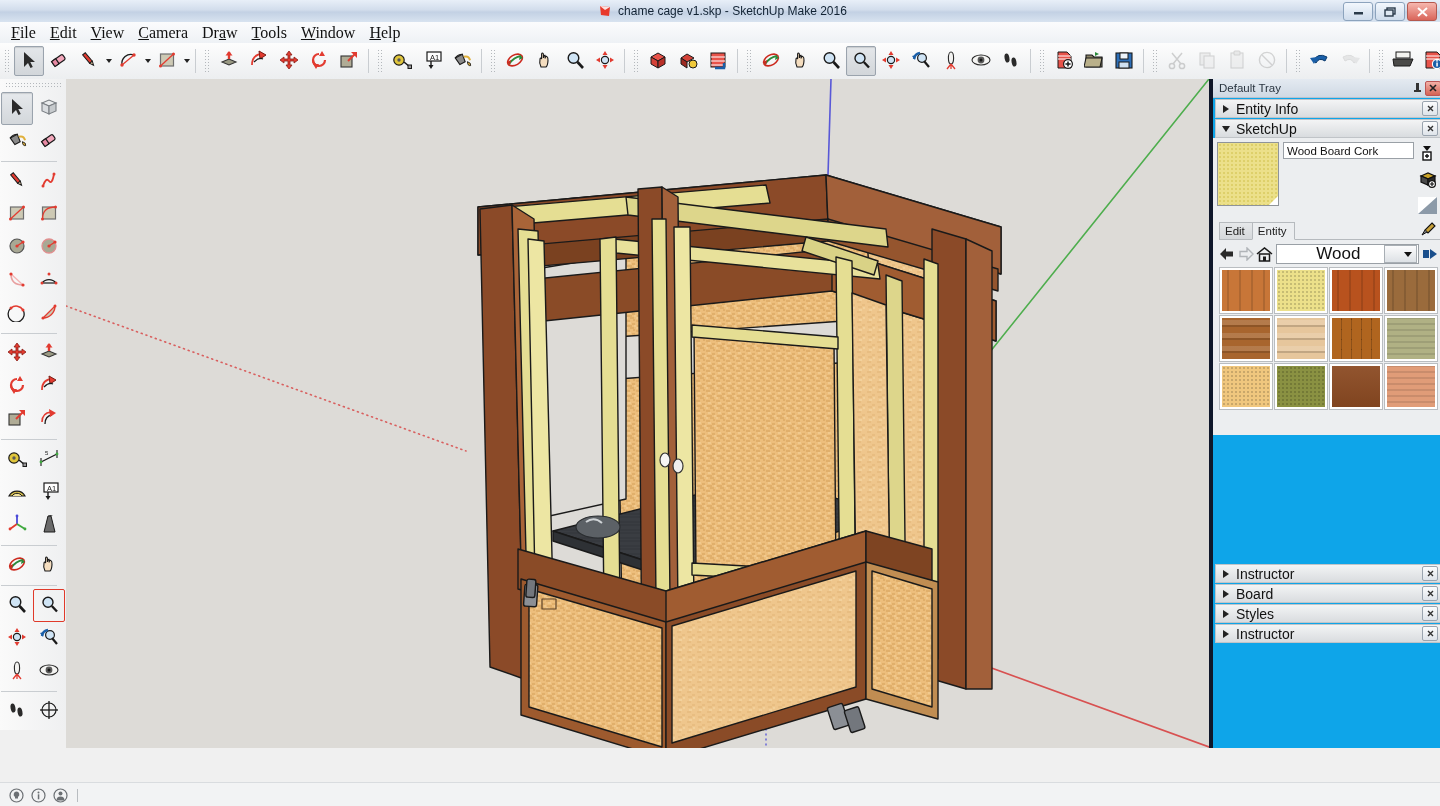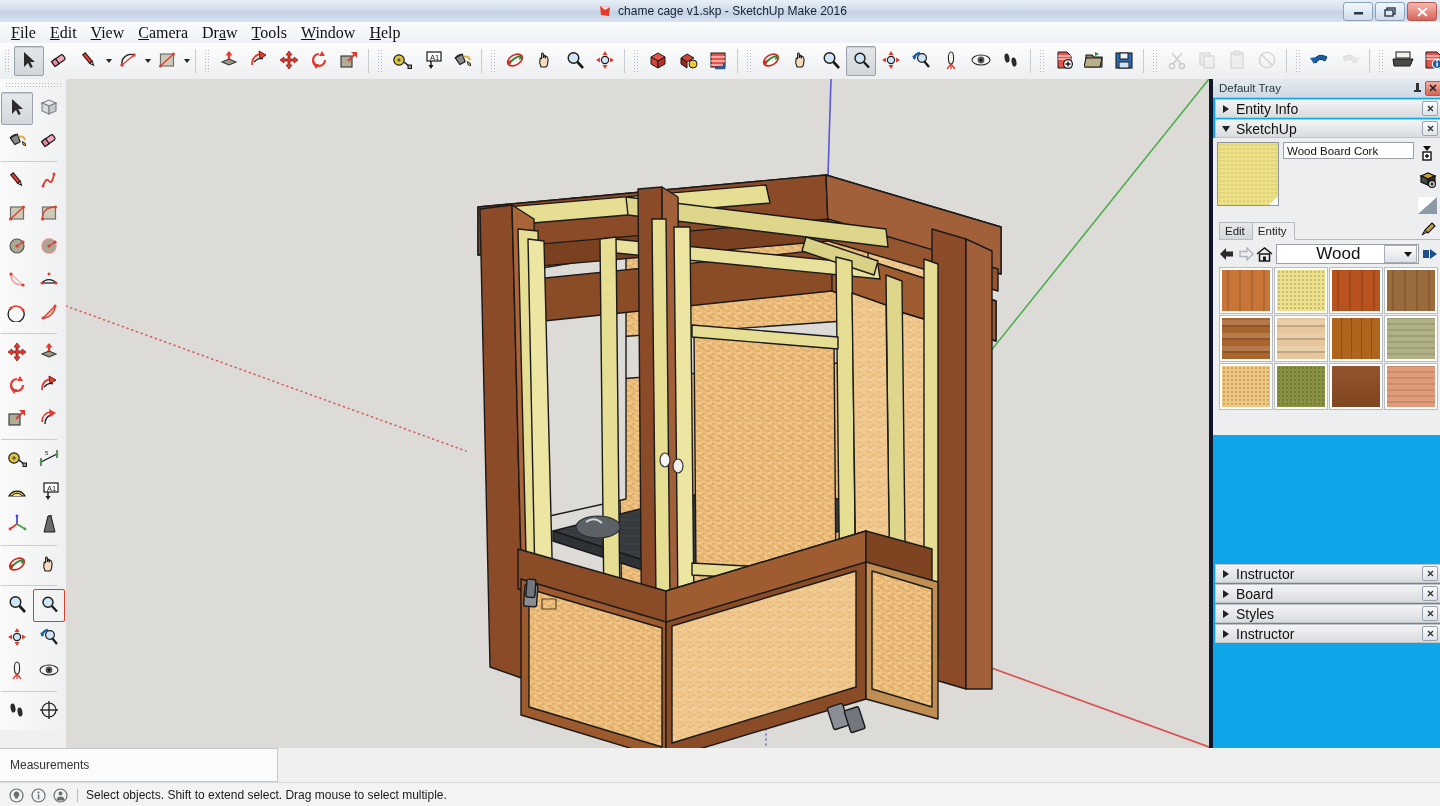--- a/index.html
+++ b/index.html
@@ -1072,23 +1072,20 @@
             <svg width="7" height="7">
               <path d="M1 1 L6 6 M6 1 L1 6" stroke="#333" stroke-width="1.4"></path>
             </svg>
           </span>
           <span style="width:3px"></span>
         </div>
       </div>
   </div>
 
   <div class="botfill"></div>
-  <div class="measure">
-    <span class="measure-l">Measurements</span>
-  </div>
 
   <div class="statusbar">
     <span class="sicon">
       <svg width="15" height="15">
           <circle cx="7.5" cy="7.5" r="6.5" fill="none" stroke="#6b6f73" stroke-width="1.2"></circle>
           <path d="M7.5 3.5 a3 3 0 0 1 1.5 5.5 v1.5 h-3 V9 a3 3 0 0 1 1.5 -5.5z" fill="#6b6f73"></path>
         </svg>
     </span>
     <span class="sicon">
       <svg width="15" height="15">
@@ -1098,16 +1095,15 @@
         </svg>
     </span>
     <span class="sicon">
       <svg width="15" height="15">
           <circle cx="7.5" cy="7.5" r="6.5" fill="none" stroke="#6b6f73" stroke-width="1.2"></circle>
           <circle cx="7.5" cy="5.5" r="2" fill="#6b6f73"></circle>
           <path d="M3.5 12.5 a4 4 0 0 1 8 0z" fill="#6b6f73"></path>
         </svg>
     </span>
     <span class="sdiv"></span>
-    <span class="stext">Select objects. Shift to extend select. Drag mouse to select multiple.</span>
   </div>
 
 </div>
 
 </body></html>

